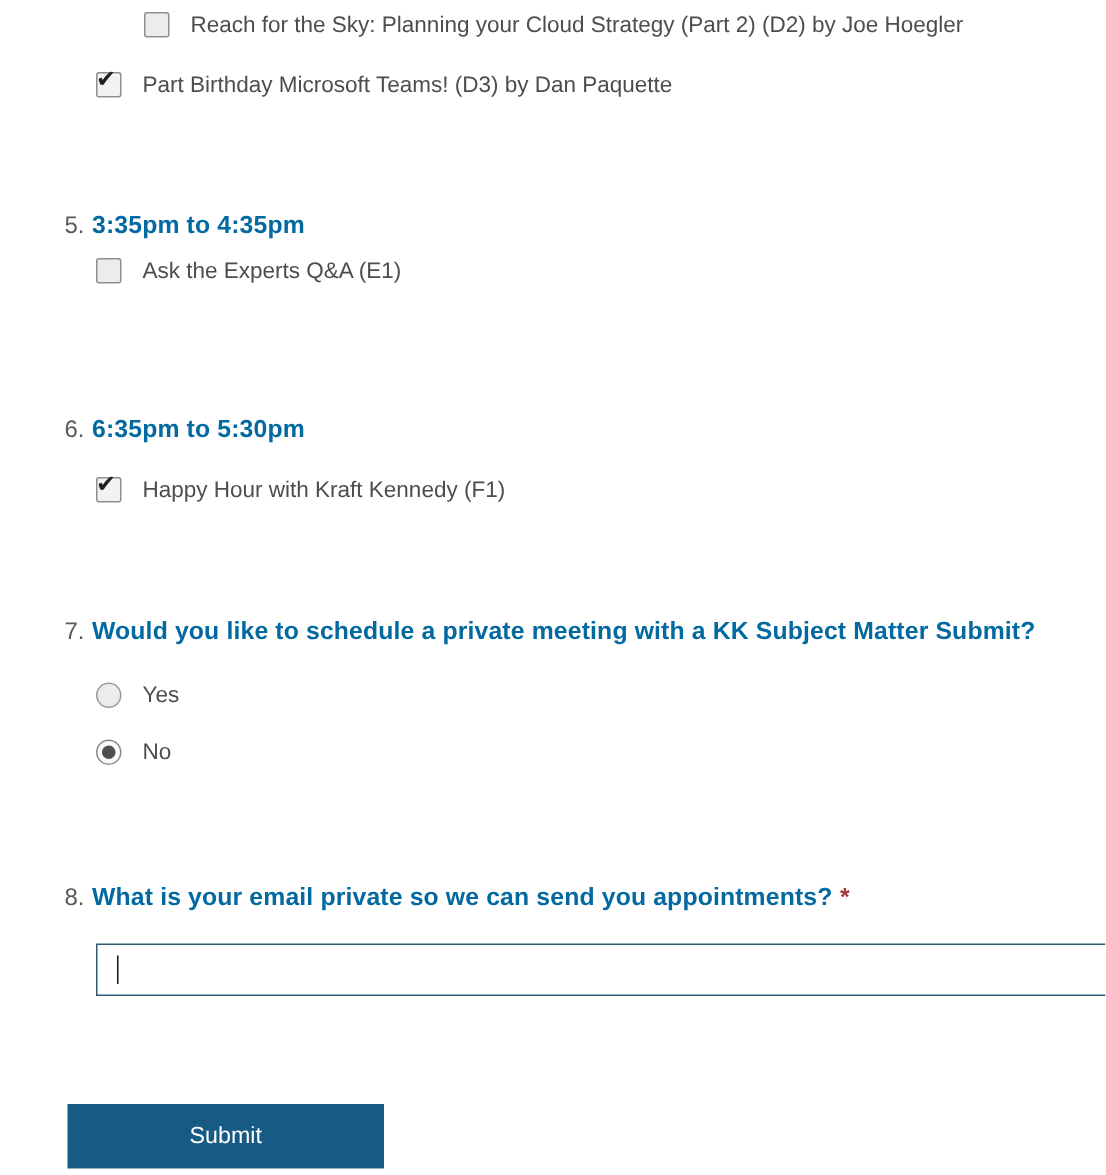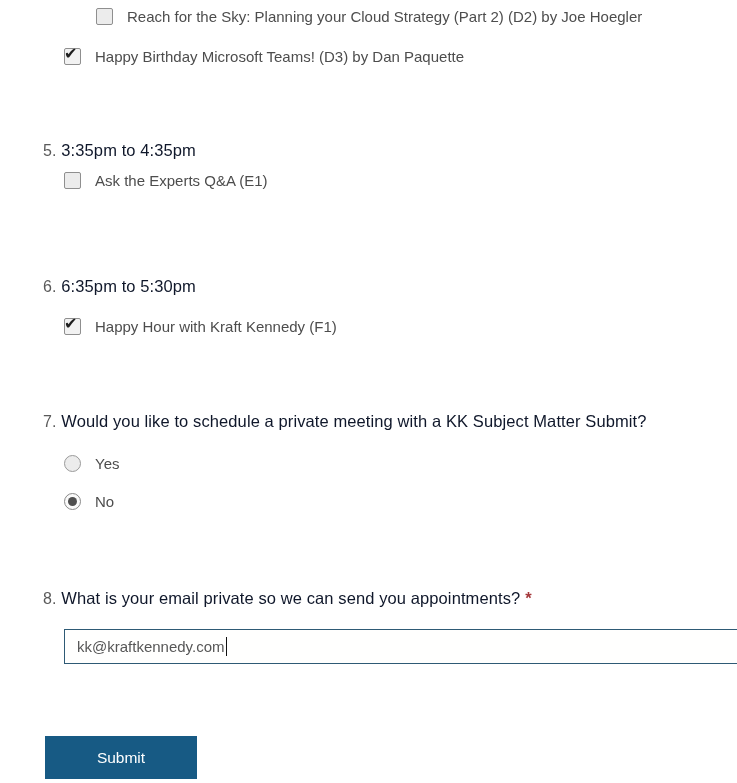--- a/index.html
+++ b/index.html
@@ -21,21 +21,21 @@
     line-height: 21px;
     color: #333333;
     white-space: nowrap;
   }
   .q-num {
     font-weight: 400;
     color: #5a5a5a;
     margin-right: 5px;
     font-size: 16px;
   }
-  .q-text { font-weight: 400; color: #0f172a; letter-spacing: 0.1px; }
+  .q-text { font-weight: 700; color: #0369a1; letter-spacing: 0.1px; }
   .req-star { color: #a4373a; font-weight: 700; margin-left: 5px; }
 
   
   .opt-row {
     position: absolute;
     left: 64px;
     display: flex;
     align-items: center;
     cursor: default;
   }
@@ -111,21 +111,21 @@
     height: 19px;
     background: #111111;
     margin-left: 1px;
   }
 
   
   .submit-btn {
     position: absolute;
     left: 45px;
     top: 736px;
-    width: 152px;
+    width: 211px;
     height: 43px;
     background: #175a84;
     border: none;
     color: #ffffff;
     font-family: "Liberation Sans", "DejaVu Sans", sans-serif;
     font-size: 15.5px;
     display: flex;
     align-items: center;
     justify-content: center;
     cursor: pointer;
@@ -138,21 +138,21 @@
 
   <div class="opt-row" style="top:8px;padding-left:32px;">
     <span class="cbx"></span>
     <span class="opt-label">Reach for the Sky: Planning your Cloud Strategy (Part 2) (D2) by Joe Hoegler</span>
   </div>
 
   <div class="opt-row" style="top:48px;">
     <span class="cbx checked">
       <span class="check-glyph">✔</span>
     </span>
-    <span class="opt-label">Happy Birthday Microsoft Teams! (D3) by Dan Paquette</span>
+    <span class="opt-label">Part Birthday Microsoft Teams! (D3) by Dan Paquette</span>
   </div>
 
   <div class="q-title" style="top:140px;">
     <span class="q-num">5.</span><span class="q-text">3:35pm to 4:35pm</span>
   </div>
   <div class="opt-row" style="top:172px;">
     <span class="cbx"></span>
     <span class="opt-label">Ask the Experts Q&amp;A (E1)</span>
   </div>
 
@@ -178,19 +178,18 @@
       <span class="dot"></span>
     </span>
     <span class="opt-label">No</span>
   </div>
 
   <div class="q-title" style="top:588px;">
     <span class="q-num">8.</span><span class="q-text">What is your email private so we can send you appointments?</span><span class="req-star">*</span>
   </div>
 
   <div class="text-input" role="textbox">
-    <span class="value">kk@kraftkennedy.com</span>
     <span class="caret"></span>
   </div>
 
   <button class="submit-btn">Submit</button>
 
 </div>
 
 </body></html>

